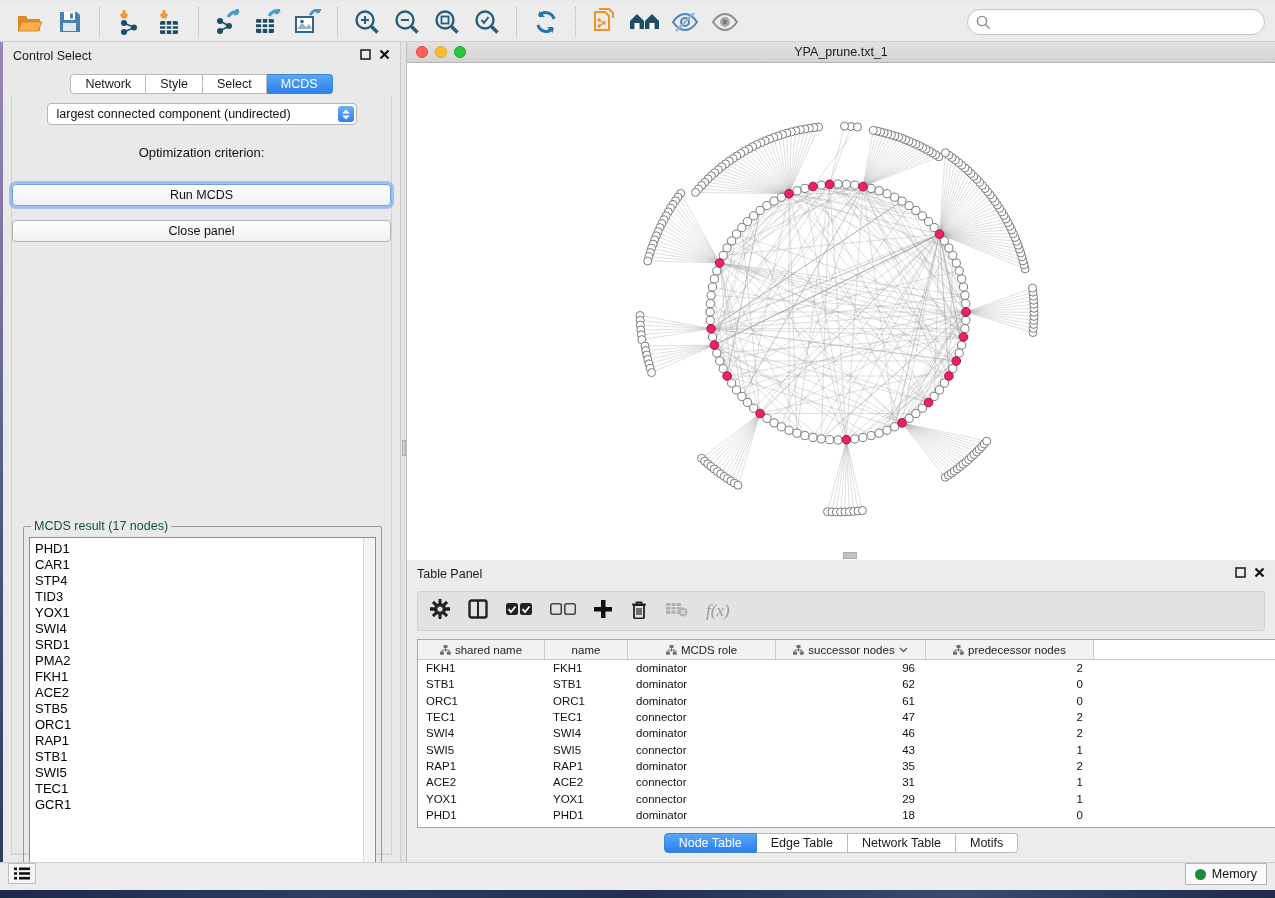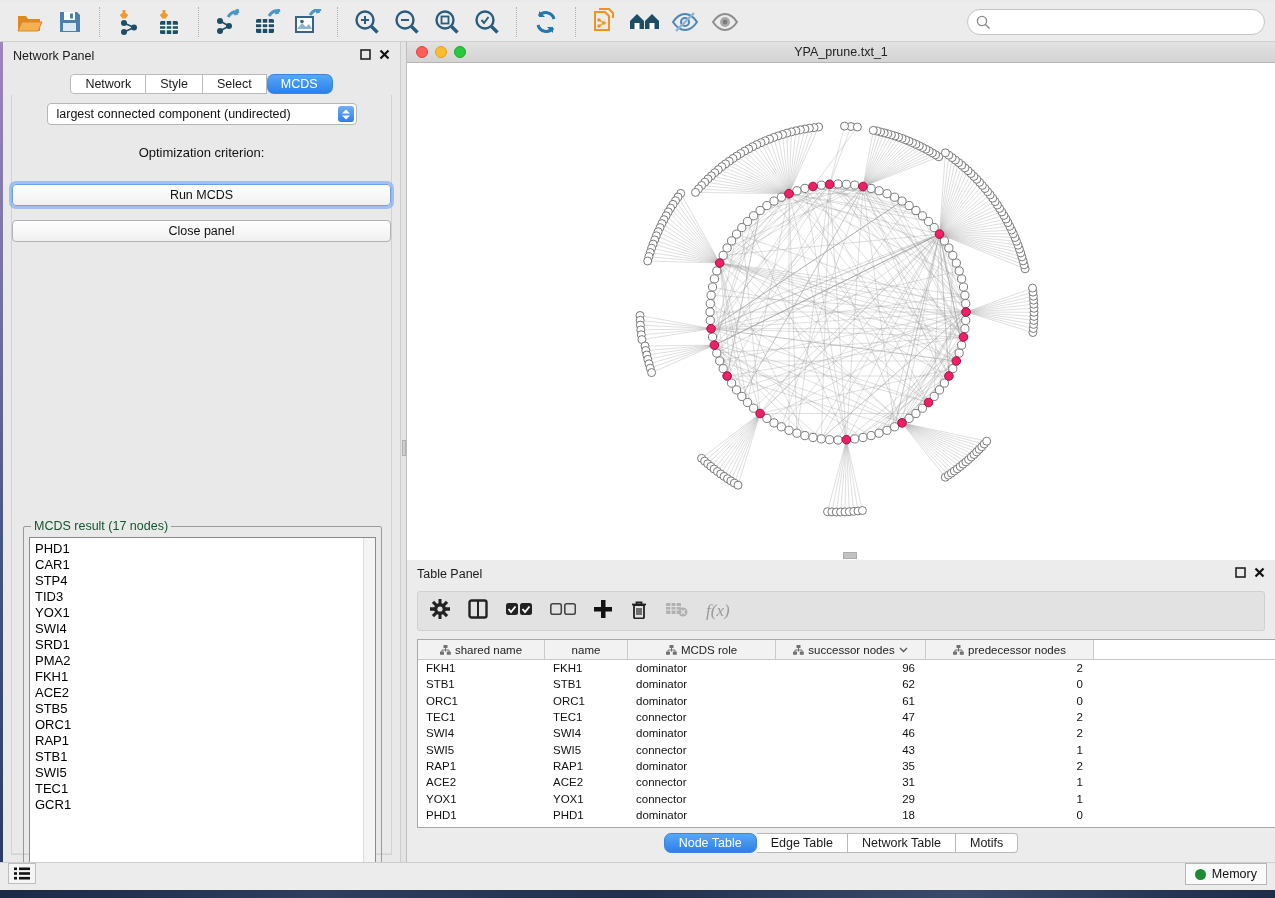--- a/index.html
+++ b/index.html
@@ -25,21 +25,21 @@
   
   #control-panel { left:3px; top:42px; width:397px; height:820px; background:#e9e9e9; }
   .panel-titlebar { height:28px; display:flex; align-items:center; padding:0 10px;
     font-size:12.5px; color:#1a1a1a; }
   .win-btns { margin-left:auto; display:flex; gap:8px; align-items:center; }
   .seg-tabs { display:flex; justify-content:center; margin-top:4px; }
   .seg-tab { height:20px; padding:0 14px; display:flex; align-items:center; background:#fff;
     border:1px solid #b9b9b9; border-left:none; font-size:12.5px; color:#1a1a1a; cursor:default; }
   .seg-tab:first-child { border-left:1px solid #b9b9b9; border-radius:4px 0 0 4px; }
   .seg-tab:last-child { border-radius:0 4px 4px 0; }
-  .seg-tab.active { background:linear-gradient(#58a7f7,#2c80ea); border-color:#3d85d8; color:#fff;border-radius:7px; }
+  .seg-tab.active { background:linear-gradient(#58a7f7,#2c80ea); border-color:#3d85d8; color:#fff; }
   #cp-inner { left:8px; top:53px; width:381px; height:760px; background:#e9e9e9;
     border:1px solid #d2d2d2; border-top:none; box-shadow:0 -1px 0 #dcdcdc inset; }
   #opt-label { margin-top:20px; text-align:center; font-size:13px; color:#111; }
   #criterion-select { margin:8px auto 0; width:310px; height:22px; background:#fff;
     border:1px solid #b6b6b6; border-radius:4px; display:flex; align-items:center;
     font-size:12.5px; color:#111; padding-left:9px; position:relative; }
   #criterion-stepper { position:absolute; right:2px; top:2px; width:16px; height:16px;
     border-radius:3px; background:linear-gradient(#6fb0f8,#2f7cf0); display:flex;
     flex-direction:column; align-items:center; justify-content:center; gap:1px; }
   #cp-buttons { display:flex; justify-content:center; gap:14px; margin-top:24px;flex-direction:column; }
@@ -257,21 +257,21 @@
           <circle cx="6" cy="6" r="4.6" fill="none" stroke="#8a8a8a" stroke-width="1.4"></circle>
           <path d="M9.5 9.5l4 4" stroke="#8a8a8a" stroke-width="1.4"></path>
         </svg>
     </span>
     <input id="search-input" placeholder="" style="">
   </div>
 </div>
 
 <div class="abs" id="control-panel">
   <div class="panel-titlebar">
-    <span>Network Panel</span>
+    <span>Control Select</span>
     <span class="win-btns">
       <span><svg width="11" height="11">
             <rect x="1" y="1" width="9" height="9" fill="none" stroke="#222" stroke-width="1.6"></rect>
           </svg></span>
       <span><svg width="11" height="11">
             <path d="M1.5 1.5l8 8M9.5 1.5l-8 8" stroke="#111" stroke-width="2.2"></path>
           </svg></span>
     </span>
   </div>
   <div class="seg-tabs" id="control-tabs">

